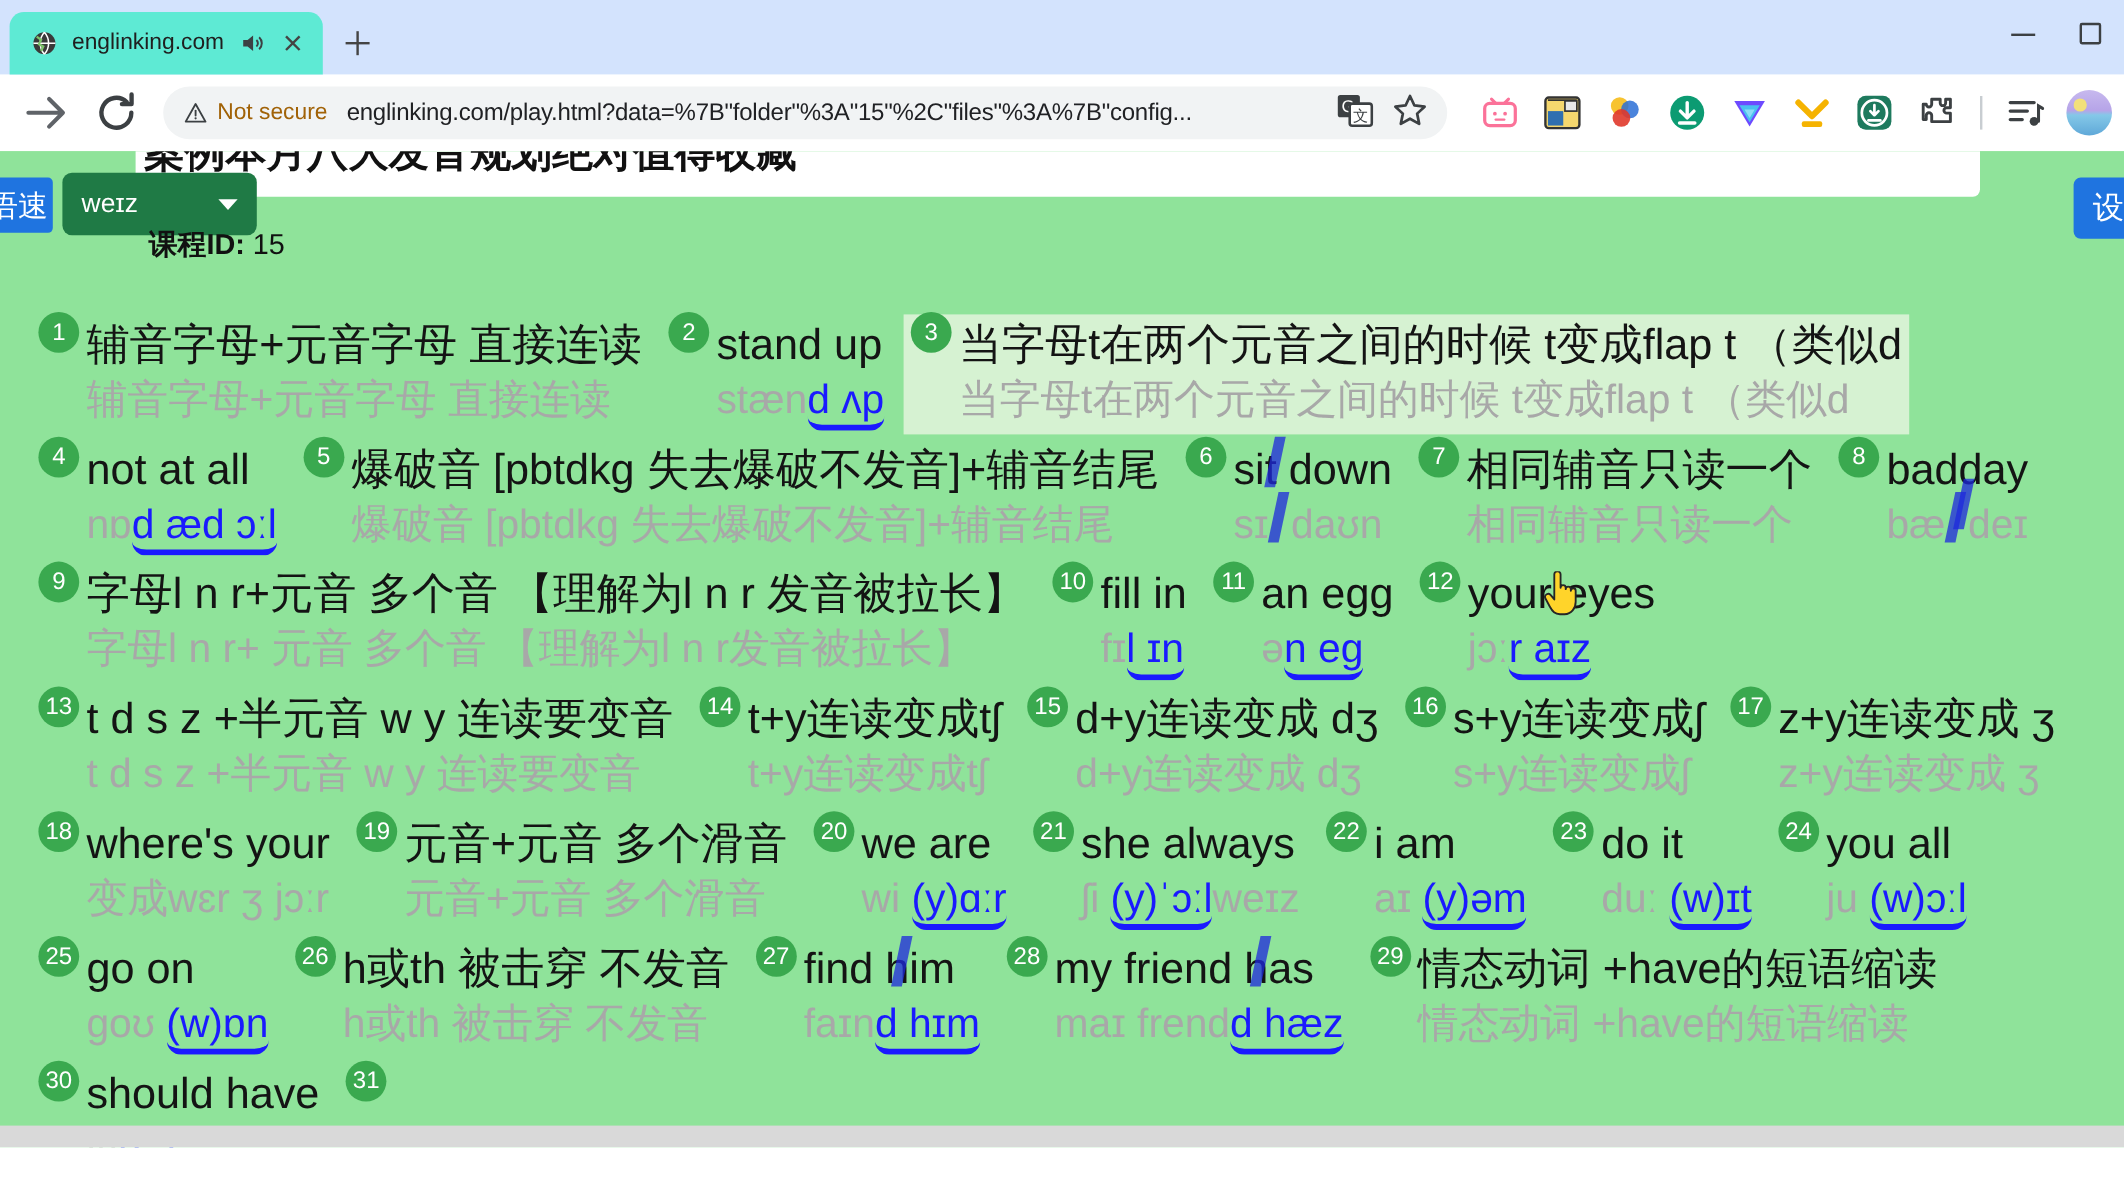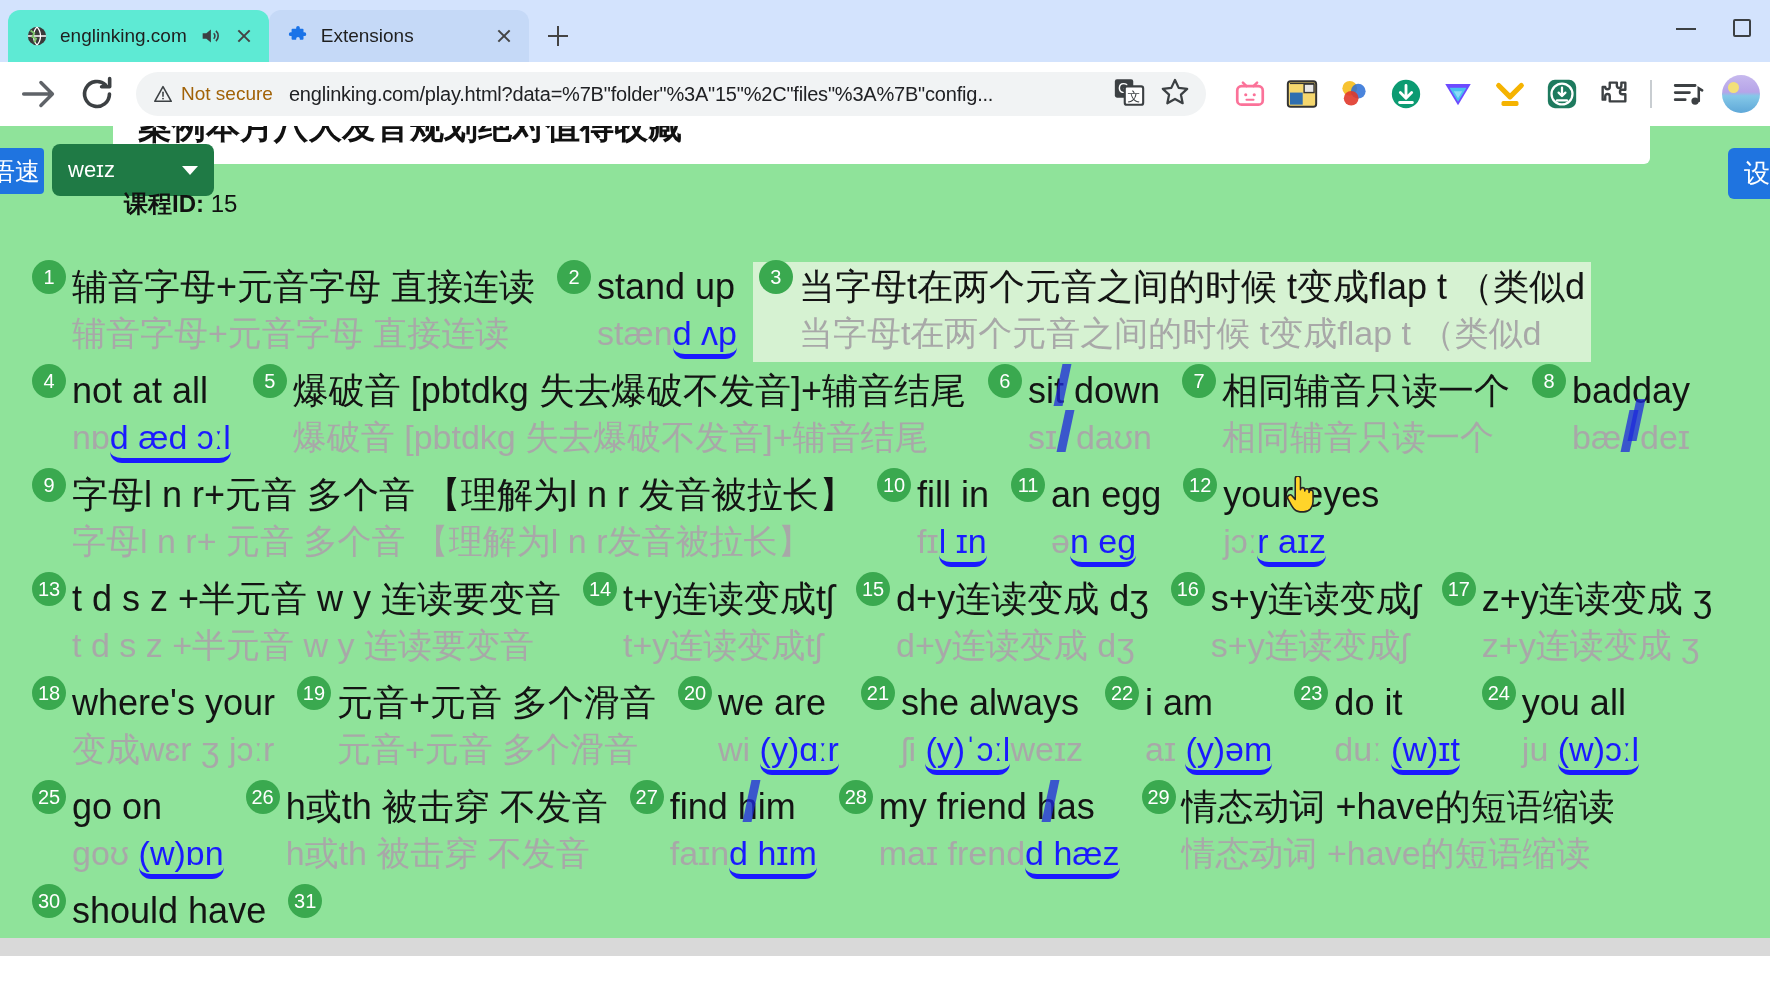--- a/index.html
+++ b/index.html
@@ -119,21 +119,21 @@
     height: 118px;
   }
   .white-strip {
     position: absolute;
     left: 113px; right: 120px; top: -30px; height: 68px;
     background: #fff;
     border-radius: 6px;
   }
   .lesson-title {
     position: absolute;
-    left: 138px;
+    left: 120px;
     top: -22px;
     font-size: 34px;
     font-weight: bold;
     color: #111;
     white-space: nowrap;
     letter-spacing: 0px;
   }
   .speed-btn {
     position: absolute;
     left: -34px; top: 22px;
@@ -263,29 +263,20 @@
       <span class="tab-audio">
         <svg width="22" height="22" viewBox="0 0 24 24">
             <path d="M4 9h4l5-4v14l-5-4H4z" fill="#3c4043"></path>
             <path d="M16 9a4 4 0 010 6" stroke="#3c4043" stroke-width="1.8" fill="none"></path>
             <path d="M18.5 6.5a7.5 7.5 0 010 11" stroke="#3c4043" stroke-width="1.8" fill="none"></path>
           </svg>
       </span>
       <span class="tab-close"></span>
     </div>
 
-    <div class="tab inactive">
-      <span class="tab-favicon">
-        <svg width="22" height="22" viewBox="0 0 24 24">
-            <path d="M10 3a2 2 0 014 0v1h3a1 1 0 011 1v3h1a2 2 0 010 4h-1v3a1 1 0 01-1 1h-3v-1a2 2 0 00-4 0v1H6a1 1 0 01-1-1v-3H4a2 2 0 010-4h1V5a1 1 0 011-1h4z" fill="#1a73e8"></path>
-          </svg>
-      </span>
-      <span class="tab-title">Extensions</span>
-      <span class="tab-close"></span>
-    </div>
 
     <div class="newtab"></div>
 
     <div class="winctl">
       <div class="winbtn">
           <span class="min"></span>
         </div>
       <div class="winbtn">
           <span class="max"></span>
         </div>

